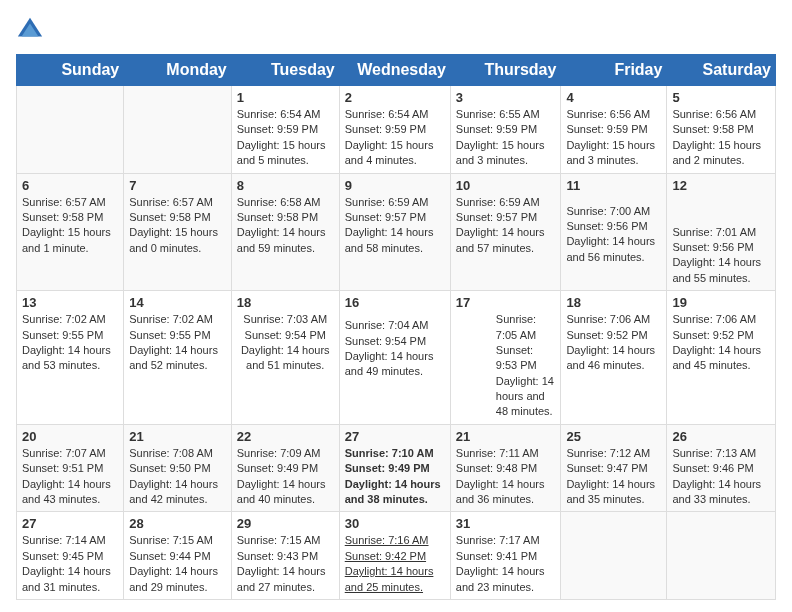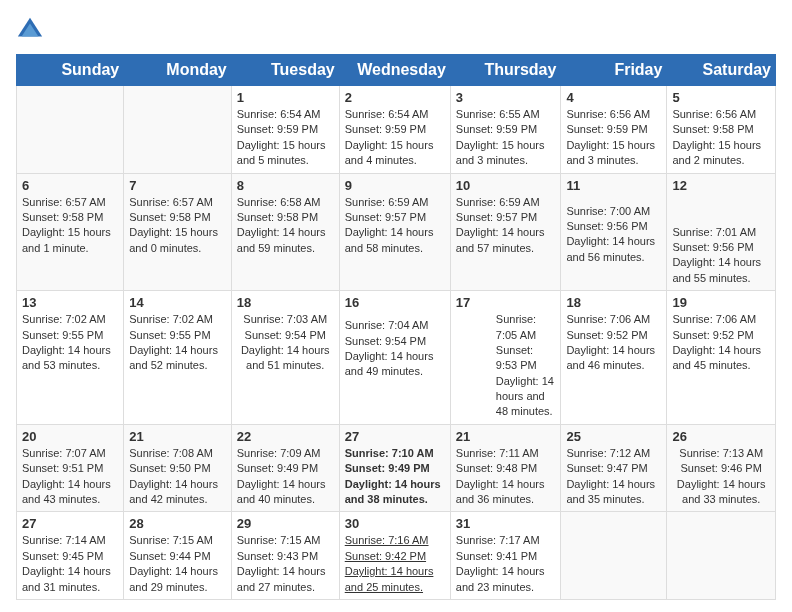--- a/index.html
+++ b/index.html
@@ -287,21 +287,21 @@
 Daylight: 14 hours and 36 minutes.</div>
         </td>
         <td>
           <span class="day-number">25</span>
           <div class="day-info" style="white-space: pre-line;">Sunrise: 7:12 AM
 Sunset: 9:47 PM
 Daylight: 14 hours and 35 minutes.</div>
         </td>
         <td>
           <span class="day-number">26</span>
-          <div class="day-info" style="white-space: pre-line; text-align: center;">Sunrise: 7:13 AM
+          <div class="day-info" style="white-space: pre-line;">Sunrise: 7:13 AM
 Sunset: 9:46 PM
 Daylight: 14 hours and 33 minutes.</div>
         </td>
       </tr>
       <tr>
         <td>
           <span class="day-number">27</span>
           <div class="day-info" style="white-space: pre-line;">Sunrise: 7:14 AM
 Sunset: 9:45 PM
 Daylight: 14 hours and 31 minutes.</div>

